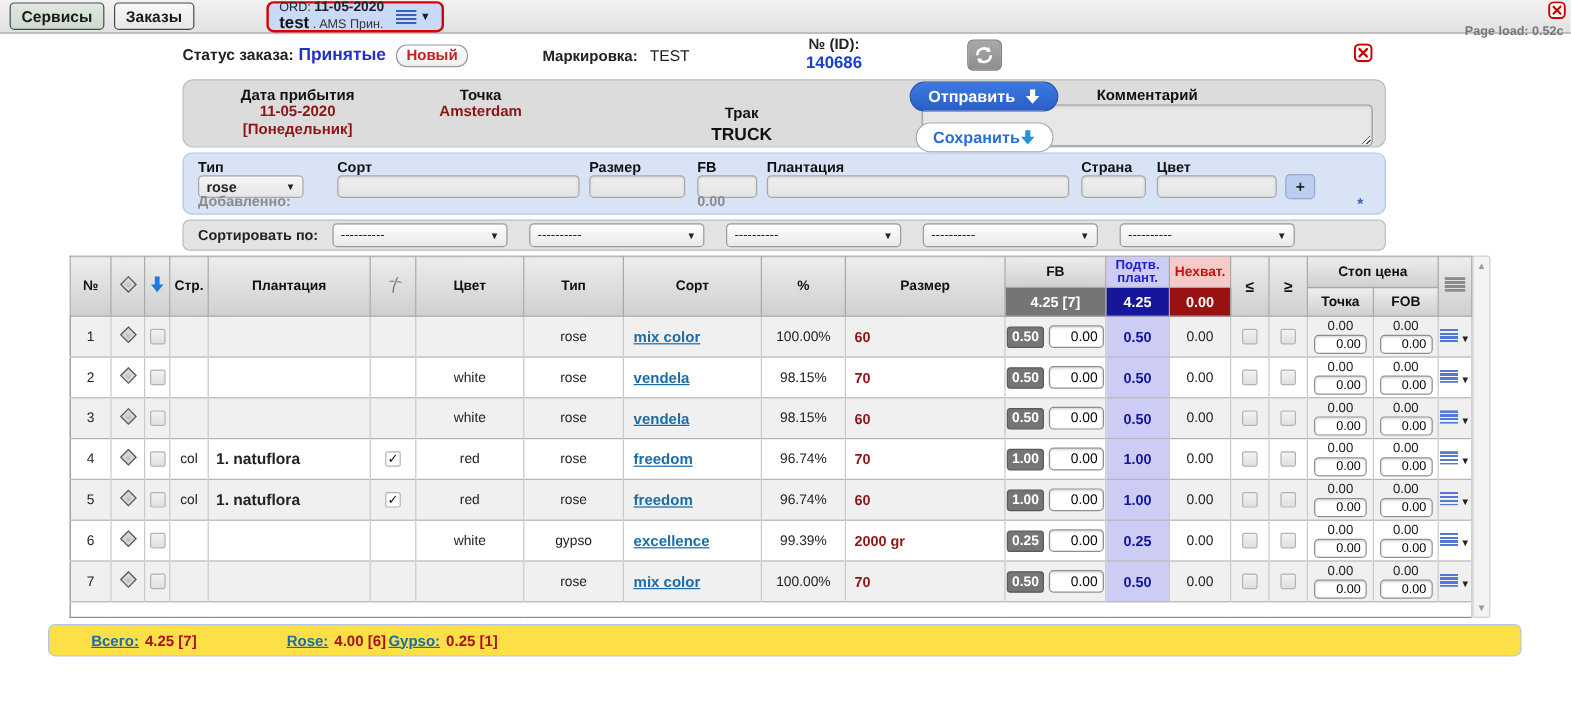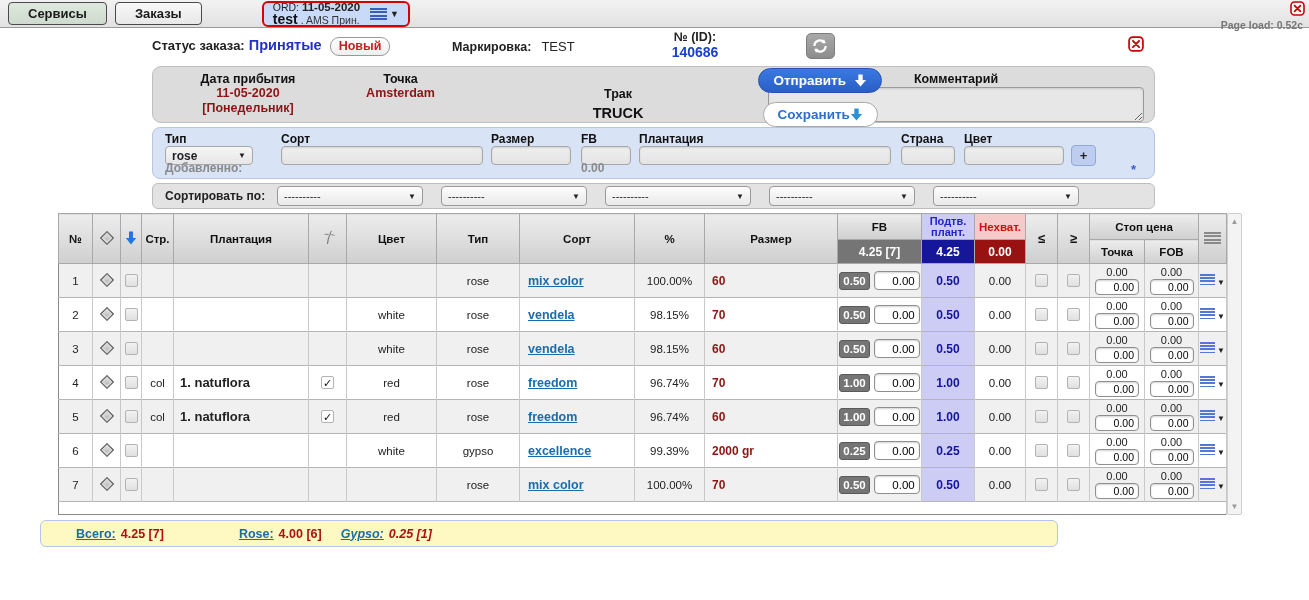--- a/index.html
+++ b/index.html
@@ -3,21 +3,21 @@
 <meta charset="utf-8">
 <style>
   * { box-sizing:border-box; margin:0; padding:0; }
   html,body { width:1309px; height:600px; background:#fff; overflow:hidden;
               font-family:"Liberation Sans","DejaVu Sans",sans-serif; color:#222; }
 
   
   .topbar { position:relative; height:28px; background:linear-gradient(#f2f2f2,#e2e2e2);
             border-bottom:1px solid #9a9a9a; display:flex; align-items:center; }
   .tb-btn { font-weight:bold; font-size:13px; color:#1a1a1a; background:linear-gradient(#f8f8f8,#e8e8e8);
-            border:1px solid #4a4a4a; border-radius:4px; padding:3px 19px; margin-left:8px; cursor:pointer; }
+            border:1px solid #4a4a4a; border-radius:4px; padding:3px 9px; margin-left:8px; cursor:pointer; }
   .tb-btn.services { background:linear-gradient(#dfe9df,#cddacd); }
   .ord-box { margin-left:60px; display:flex; align-items:center; gap:10px;
              background:#c9daf8; border:2px solid #d90000; border-radius:6px; padding:0 9px; height:26px; }
   .ord-l1 { font-size:10.5px; color:#222; line-height:11px; text-align:left; }
   .ord-l1 b { font-size:11.5px; }
   .ord-l2 { font-size:11px; line-height:12px; }
   .ord-name { font-size:14px; color:#111; }
   .ord-sub { font-size:10.5px; color:#333; }
   .burger { display:inline-block; width:17px; height:12px;
             background:repeating-linear-gradient(to bottom,#3a5dc0 0 2px,transparent 2px 3.4px); }
@@ -129,24 +129,24 @@
   .stop-inp { width:44px; height:16px; font-size:10.5px; }
   .c-menu .mini-caret { font-size:8px; color:#222; margin-left:2px; }
   tr.filler td { height:13px; background:#fff; }
 
   .vscroll { position:absolute; top:0; right:0; width:15px; height:100%; background:#f3f3f3;
              border:1px solid #cfcfcf; border-radius:2px; }
   .vscroll .arr { position:absolute; left:0; width:100%; text-align:center; font-size:8px; color:#9a9a9a; cursor:pointer; }
   .vscroll .arr.up { top:3px; } .vscroll .arr.down { bottom:3px; }
 
   
-  .summary-bar { margin:5px 0 0 40px; width:1018px; height:27px; background:#fef9c3; border:1px solid #b3c6ea;
+  .summary-bar { margin:5px 0 0 40px; width:1228px; height:27px; background:#fde047; border:1px solid #b3c6ea;
                  border-radius:6px; display:flex; align-items:center; font-size:12.5px; font-weight:bold; }
   .sum-red { color:#aa1111; margin-left:5px; }
-  .g1 { margin-left:35px; } .g2 { margin-left:75px; } .g3 { margin-left:19px;font-style:italic; }
+  .g1 { margin-left:35px; } .g2 { margin-left:75px; } .g3 { margin-left:2px; }
 </style>
 </head>
 <body>
 
 <div class="topbar">
   <button class="tb-btn services">Сервисы</button>
   <button class="tb-btn">Заказы</button>
   <div class="ord-box">
     <div>
       <div class="ord-l1"><span>ORD:</span> <b>11-05-2020</b></div>

